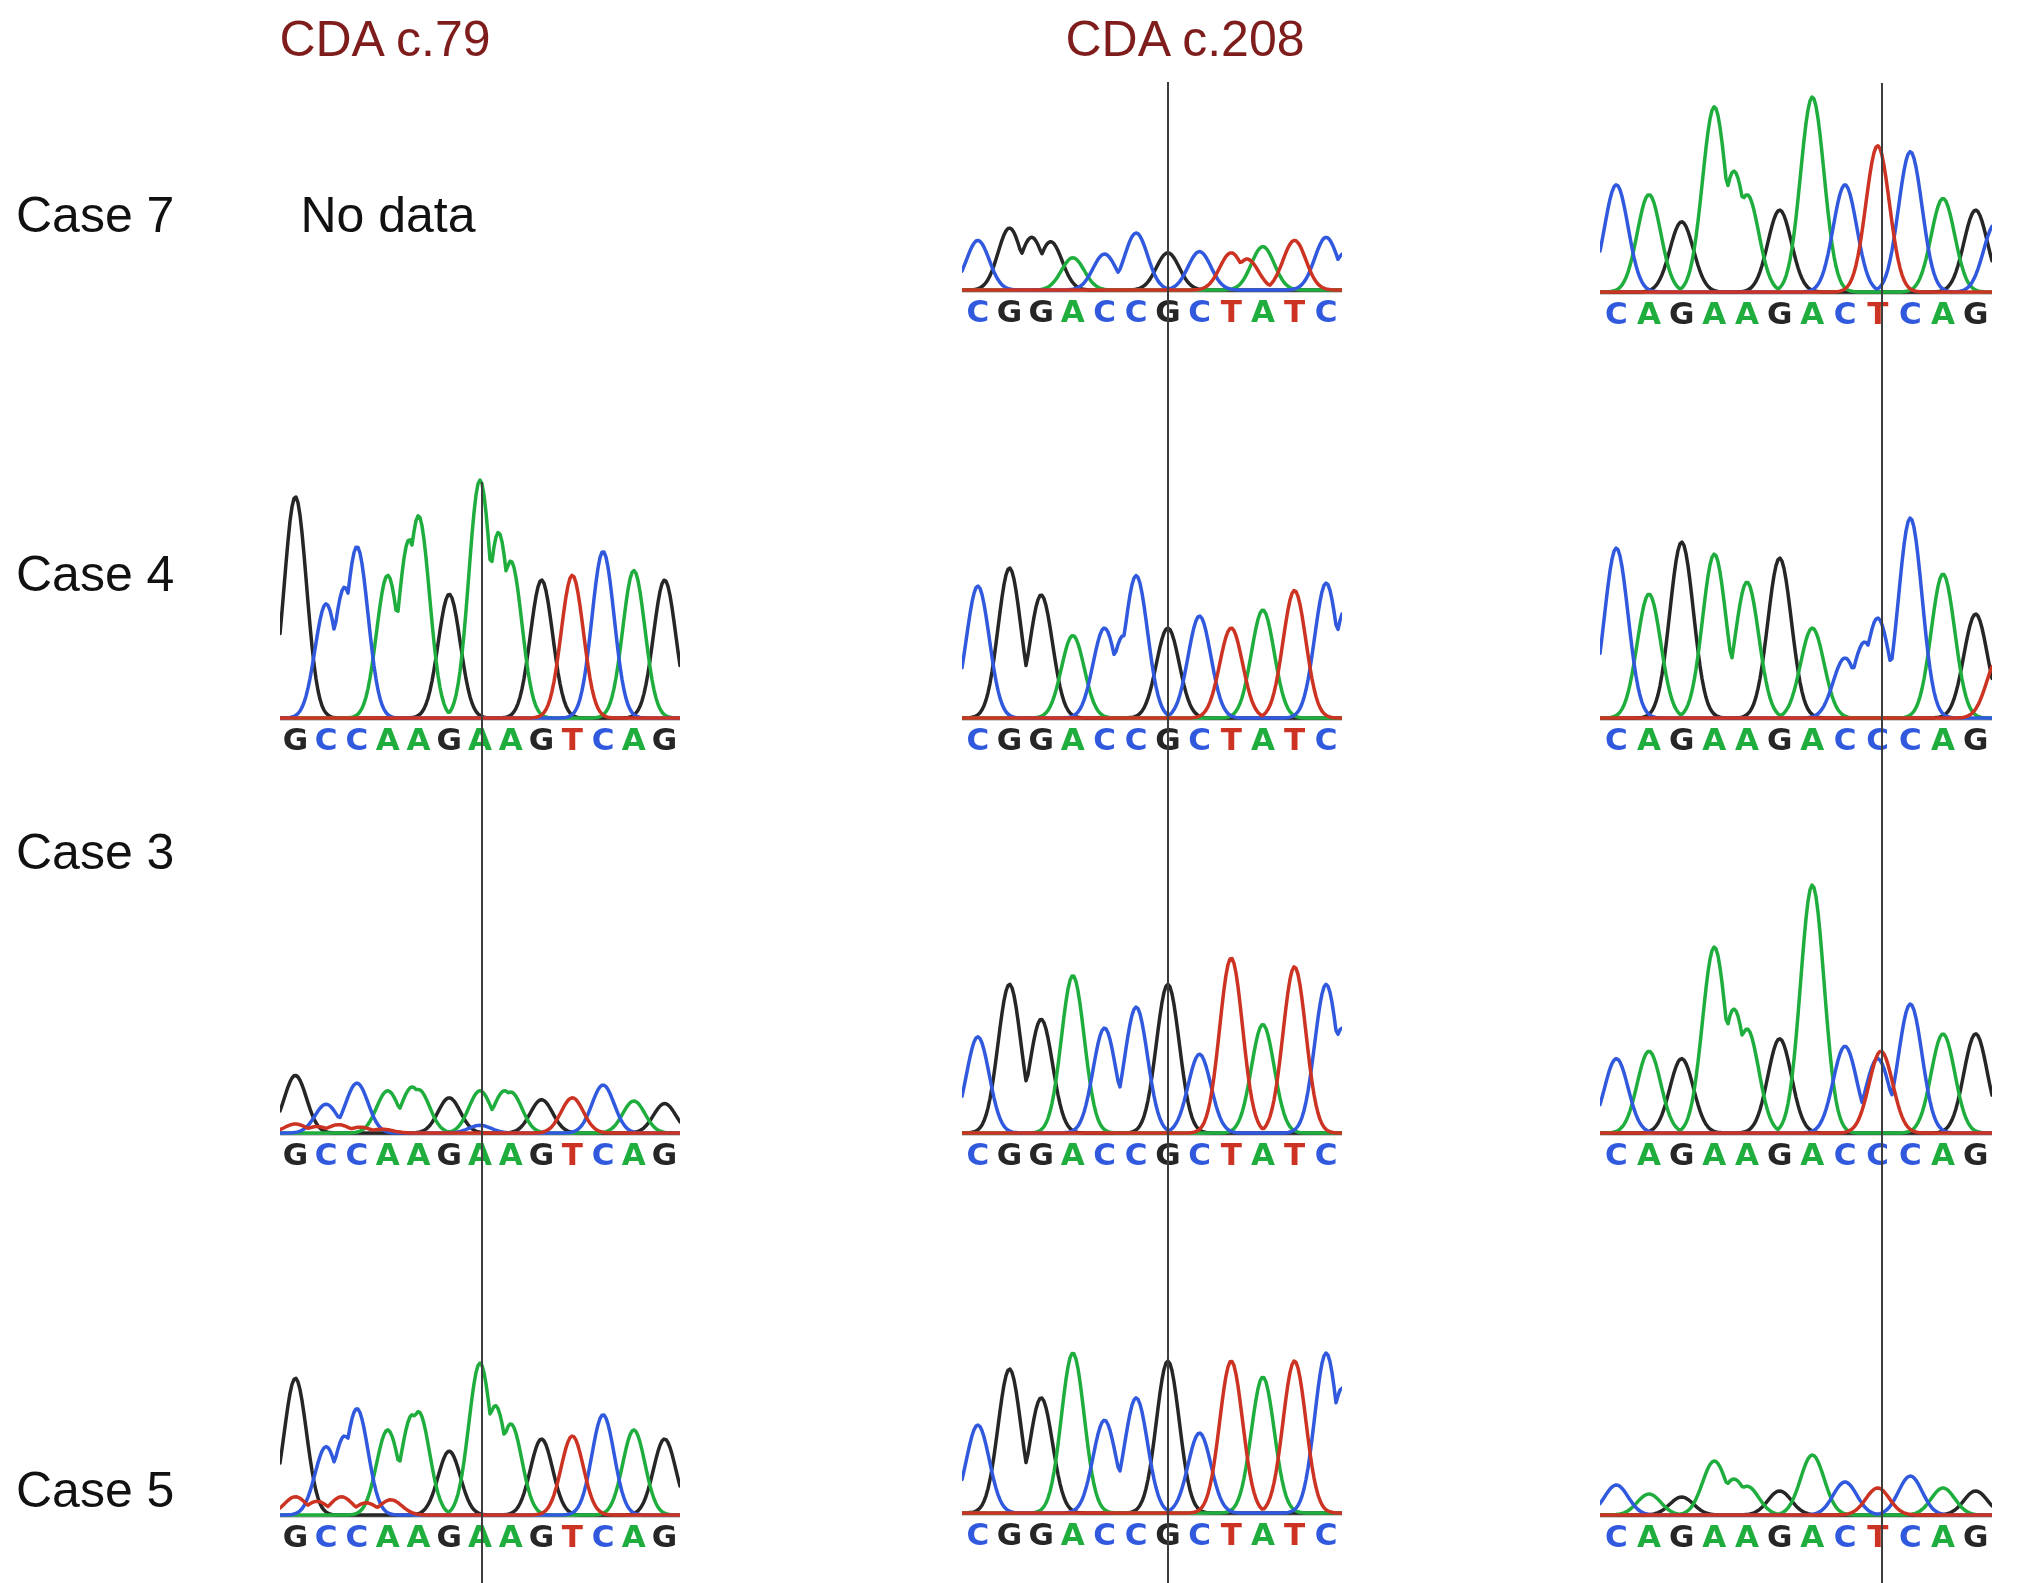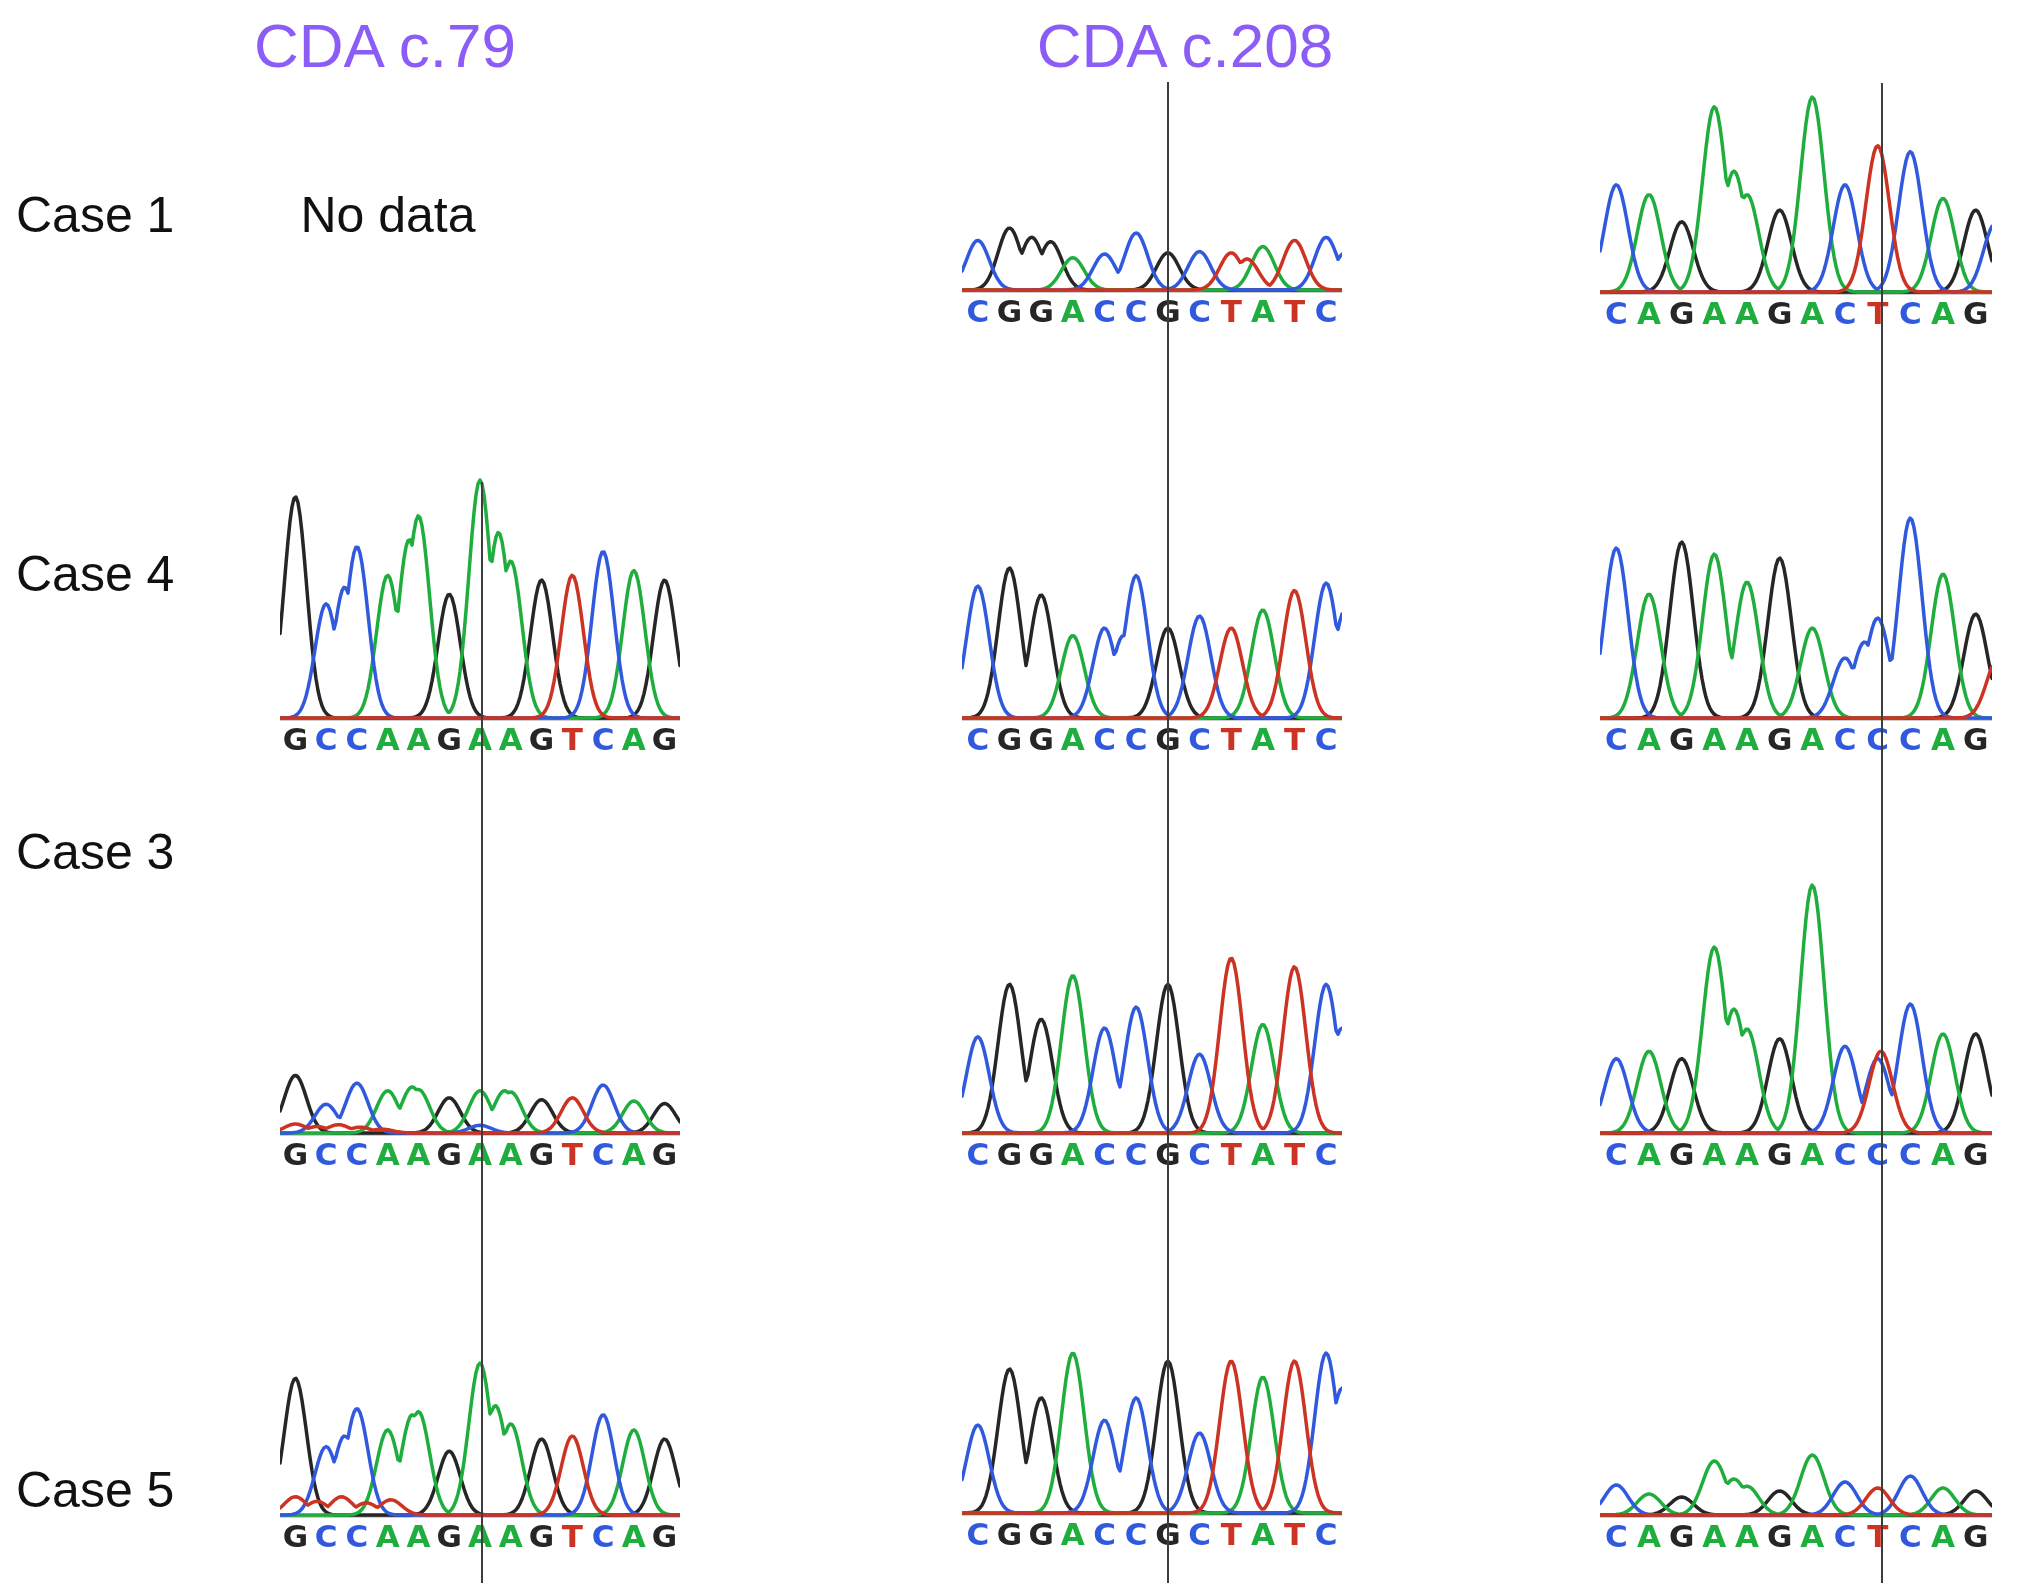--- a/index.html
+++ b/index.html
@@ -1,38 +1,38 @@
 <!DOCTYPE html>
 <html><head>
 <meta charset="utf-8">
 <style>
   html,body{margin:0;padding:0;background:#fff}
   #figure{position:relative;width:2031px;height:1583px;background:#ffffff;
           font-family:"Liberation Sans",sans-serif;overflow:hidden}
-  .hdr{position:absolute;transform:translateX(-50%);font-size:62px;color:#8b5cf6;
+  .hdr{position:absolute;transform:translateX(-50%);font-size:50px;color:#7f1d1d;
        white-space:nowrap;z-index:4}
   .rowlab{position:absolute;transform:translateY(-50%);font-size:50px;color:#111;
        white-space:nowrap;z-index:4}
   .nodata{position:absolute;transform:translate(-50%,-50%);font-size:50px;color:#111;
        white-space:nowrap;z-index:4}
   .mline{position:absolute;width:2px;background:#3d3d3d;z-index:6}
   svg.panel{position:absolute;z-index:2}
   .seqrow{position:absolute;display:flex;z-index:3;
           font-family:"DejaVu Sans",sans-serif;font-weight:bold;
           font-size:31px;line-height:1.1}
   .seqrow span{flex:1;text-align:center}
 </style>
 </head>
 <body>
 
 <div id="figure">
   <div class="hdr" style="left: 385px; top: 10px;">CDA c.79</div>
   <div class="hdr" style="left: 1168px; top: 10px; margin-left: 17px;">CDA c.208</div>
 
-  <div class="rowlab" style="left: 16px; top: 215px;">Case 1</div>
+  <div class="rowlab" style="left: 16px; top: 215px;">Case 7</div>
   <div class="rowlab" style="left: 16px; top: 574px;">Case 4</div>
   <div class="rowlab" style="left: 16px; top: 852px;">Case 3</div>
   <div class="rowlab" style="left: 16px; top: 1490px;">Case 5</div>
 
   <div class="nodata" style="left: 388px; top: 215px;">No data</div>
 <svg width="380" height="74" class="panel" style="left: 962px; top: 220px;">
       <line x1="0" x2="380" y1="71.5" y2="71.5" stroke="#9b9b9b" stroke-width="2"></line>
       <polyline points="0,70.0 2,70.0 4,70.0 6,69.9 8,69.8 10,69.7 12,69.5 14,69.2 16,68.6 18,67.8 20,66.6 22,64.9 24,62.6 26,59.5 28,55.6 30,50.9 32,45.4 34,39.2 36,32.7 38,26.2 40,20.1 42,14.8 44,10.9 46,8.5 48,8.1 50,9.5 52,12.6 54,17.3 56,23.0 58,29.4 60,33.2 62,28.0 64,23.4 66,20.0 68,17.9 70,17.3 72,18.4 74,21.0 76,24.8 78,29.7 80,33.8 82,29.2 84,25.5 86,22.9 88,21.7 90,22.0 92,23.7 94,26.7 96,30.7 98,35.4 100,40.5 102,45.6 104,50.4 106,54.8 108,58.5 110,61.6 112,64.0 114,65.9 116,67.3 118,68.2 120,68.9 122,69.3 124,69.6 126,69.8 128,69.9 130,69.9 132,70.0 134,70.0 136,70.0 138,70.0 140,70.0 142,70.0 144,70.0 146,70.0 148,70.0 150,70.0 152,70.0 154,70.0 156,70.0 158,70.0 160,70.0 162,70.0 164,70.0 166,69.9 168,69.8 170,69.7 172,69.5 174,69.2 176,68.8 178,68.1 180,67.1 182,65.8 184,64.1 186,61.8 188,59.1 190,55.8 192,52.2 194,48.3 196,44.4 198,40.6 200,37.4 202,34.8 204,33.3 206,32.8 208,33.5 210,35.2 212,37.9 214,41.2 216,45.0 218,49.0 220,52.8 222,56.4 224,59.6 226,62.2 228,64.4 230,66.1 232,67.3 234,68.2 236,68.9 238,69.3 240,69.6 242,69.8 244,69.9 246,69.9 248,70.0 250,70.0 252,70.0 254,70.0 256,70.0 258,70.0 260,70.0 262,70.0 264,70.0 266,70.0 268,70.0 270,70.0 272,70.0 274,70.0 276,70.0 278,70.0 280,70.0 282,70.0 284,70.0 286,70.0 288,70.0 290,70.0 292,70.0 294,70.0 296,70.0 298,70.0 300,70.0 302,70.0 304,70.0 306,70.0 308,70.0 310,70.0 312,70.0 314,70.0 316,70.0 318,70.0 320,70.0 322,70.0 324,70.0 326,70.0 328,70.0 330,70.0 332,70.0 334,70.0 336,70.0 338,70.0 340,70.0 342,70.0 344,70.0 346,70.0 348,70.0 350,70.0 352,70.0 354,70.0 356,70.0 358,70.0 360,70.0 362,70.0 364,70.0 366,70.0 368,70.0 370,70.0 372,70.0 374,70.0 376,70.0 378,70.0 380,70.0" fill="none" stroke="#262626" stroke-width="3.5" stroke-linejoin="round" stroke-linecap="round"></polyline>
       <polyline points="0,70.0 2,70.0 4,70.0 6,70.0 8,70.0 10,70.0 12,70.0 14,70.0 16,70.0 18,70.0 20,70.0 22,70.0 24,70.0 26,70.0 28,70.0 30,70.0 32,70.0 34,70.0 36,70.0 38,70.0 40,70.0 42,70.0 44,70.0 46,70.0 48,70.0 50,70.0 52,70.0 54,70.0 56,70.0 58,70.0 60,70.0 62,70.0 64,70.0 66,70.0 68,70.0 70,69.9 72,69.9 74,69.8 76,69.7 78,69.5 80,69.2 82,68.7 84,68.0 86,67.0 88,65.7 90,63.9 92,61.8 94,59.2 96,56.2 98,52.9 100,49.5 102,46.1 104,43.1 106,40.5 108,38.7 110,37.8 112,37.9 114,39.0 116,40.9 118,43.5 120,46.7 122,50.0 124,53.5 126,56.7 128,59.6 130,62.2 132,64.2 134,65.9 136,67.2 138,68.1 140,68.8 142,69.2 144,69.5 146,69.7 148,69.8 150,69.9 152,70.0 154,70.0 156,70.0 158,70.0 160,70.0 162,70.0 164,70.0 166,70.0 168,70.0 170,70.0 172,70.0 174,70.0 176,70.0 178,70.0 180,70.0 182,70.0 184,70.0 186,70.0 188,70.0 190,70.0 192,70.0 194,70.0 196,70.0 198,70.0 200,70.0 202,70.0 204,70.0 206,70.0 208,70.0 210,70.0 212,70.0 214,70.0 216,70.0 218,70.0 220,70.0 222,70.0 224,70.0 226,70.0 228,70.0 230,70.0 232,70.0 234,70.0 236,70.0 238,70.0 240,70.0 242,70.0 244,70.0 246,70.0 248,70.0 250,70.0 252,70.0 254,70.0 256,70.0 258,70.0 260,69.9 262,69.9 264,69.8 266,69.6 268,69.3 270,68.9 272,68.2 274,67.3 276,66.0 278,64.2 280,61.8 282,58.9 284,55.4 286,51.4 288,47.0 290,42.4 292,37.9 294,33.7 296,30.3 298,27.9 300,26.7 302,26.8 304,28.2 306,30.8 308,34.4 310,38.6 312,43.1 314,47.7 316,52.1 318,56.0 320,59.4 322,62.3 324,64.5 326,66.2 328,67.5 330,68.4 332,69.0 334,69.4 336,69.6 338,69.8 340,69.9 342,69.9 344,70.0 346,70.0 348,70.0 350,70.0 352,70.0 354,70.0 356,70.0 358,70.0 360,70.0 362,70.0 364,70.0 366,70.0 368,70.0 370,70.0 372,70.0 374,70.0 376,70.0 378,70.0 380,70.0" fill="none" stroke="#1fae3e" stroke-width="3.5" stroke-linejoin="round" stroke-linecap="round"></polyline>
       <polyline points="0,51.1 2,46.2 4,41.1 6,35.8 8,30.8 10,26.5 12,23.1 14,21.0 16,20.4 18,21.3 20,23.6 22,27.2 24,31.6 26,36.7 28,41.9 30,47.1 32,51.9 34,56.1 36,59.6 38,62.5 40,64.8 42,66.4 44,67.7 46,68.5 48,69.1 50,69.4 52,69.7 54,69.8 56,69.9 58,69.9 60,70.0 62,70.0 64,70.0 66,70.0 68,70.0 70,70.0 72,70.0 74,70.0 76,70.0 78,70.0 80,70.0 82,70.0 84,70.0 86,70.0 88,70.0 90,70.0 92,70.0 94,70.0 96,70.0 98,70.0 100,70.0 102,69.9 104,69.9 106,69.8 108,69.6 110,69.4 112,69.0 114,68.4 116,67.6 118,66.4 120,64.9 122,62.9 124,60.4 126,57.4 128,54.0 130,50.3 132,46.5 134,42.8 136,39.4 138,36.7 140,34.9 142,34.1 144,34.3 146,35.7 148,38.0 150,41.0 152,44.6 154,48.4 156,52.2 158,49.1 160,43.6 162,37.7 164,31.7 166,25.9 168,20.7 170,16.6 172,14.0 174,13.0 176,13.7 178,16.1 180,20.0 182,25.0 184,30.7 186,36.7 188,42.7 190,48.3 192,53.2 194,57.4 196,60.9 198,63.6 200,65.6 202,67.1 204,68.1 206,68.8 208,68.6 210,67.9 212,66.9 214,65.4 216,63.5 218,61.1 220,58.2 222,54.7 224,50.9 226,46.9 228,42.8 230,39.0 232,35.8 234,33.3 236,31.9 238,31.6 240,32.5 242,34.4 244,37.3 246,40.9 248,44.8 250,48.9 252,52.9 254,56.5 256,59.7 258,62.4 260,64.5 262,66.2 264,67.4 266,68.3 268,68.9 270,69.3 272,69.6 274,69.8 276,69.9 278,69.9 280,70.0 282,70.0 284,70.0 286,70.0 288,70.0 290,70.0 292,70.0 294,70.0 296,70.0 298,70.0 300,70.0 302,70.0 304,70.0 306,70.0 308,70.0 310,70.0 312,70.0 314,70.0 316,70.0 318,70.0 320,70.0 322,69.9 324,69.9 326,69.8 328,69.7 330,69.4 332,69.0 334,68.4 336,67.5 338,66.2 340,64.4 342,62.0 344,59.0 346,55.2 348,50.7 350,45.7 352,40.2 354,34.6 356,29.2 358,24.5 360,20.7 362,18.2 364,17.3 366,18.0 368,20.2 370,23.8 372,28.4 374,33.7 376,39.3 378,36.4 380,34.2" fill="none" stroke="#3059dd" stroke-width="3.5" stroke-linejoin="round" stroke-linecap="round"></polyline>

